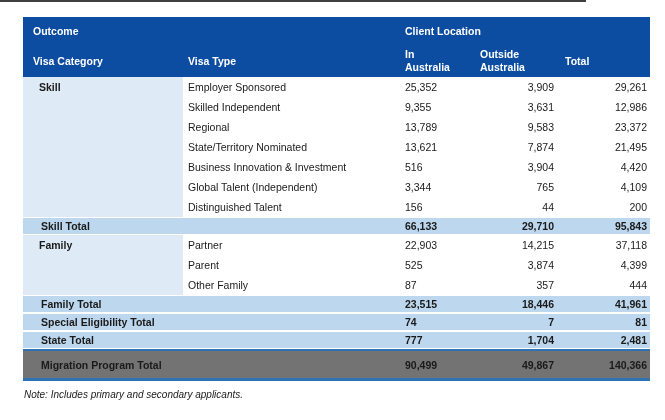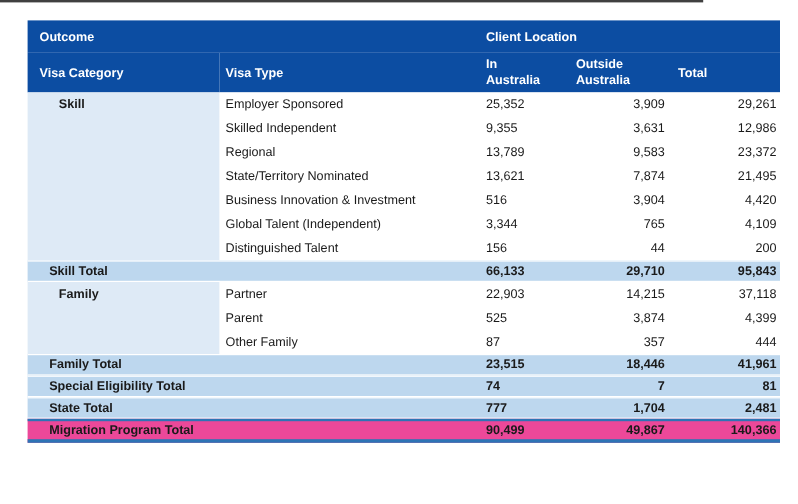--- a/index.html
+++ b/index.html
@@ -46,38 +46,38 @@
     height: 20px;
     vertical-align: middle;
     background: #ffffff;
     font-size: 10.5px;
   }
   td.cat {
     background: #deeaf6;
     font-weight: bold;
     text-align: left;
     vertical-align: top;
-    padding: 4px 0 0 26px;
+    padding: 4px 0 0 16px;
   }
   td.vt { text-align: left; padding-left: 5px; }
   .num-in    { padding-right: 14px; }
   .num-out   { text-align: right; padding-right: 11px; }
   .num-total { text-align: right; padding-right: 3px; }
   tr.trow td {
     background: #bdd7ee;
     font-weight: bold;
     height: 18px;
     border-top: 1px solid #ffffff;
     border-bottom: 1px solid #ffffff;
   }
   td.tlabel { text-align: left; padding-left: 18px; }
   tr.grand td {
-    background: #ec4899;
-    font-weight: bold;
-    height: 20px;
+    background: #737373;
+    font-weight: bold;
+    height: 32px;
     border-top: 2px solid #2e74b5;
     border-bottom: 3px solid #2e74b5;
   }
   .note {
     position: absolute;
     top: 389px; left: 24px;
     font-size: 10px;
     font-style: italic;
     color: #1a1a1a;
   }
@@ -205,13 +205,14 @@
 
       <tr class="grand">
         <td colspan="2" class="tlabel">Migration Program Total</td>
         <td class="num-in">90,499</td>
         <td class="num-out">49,867</td>
         <td class="num-total">140,366</td>
       </tr>
     </tbody>
   </table>
 
+  <div class="note">Note: Includes primary and secondary applicants.</div>
 </div>
 
 </body></html>

